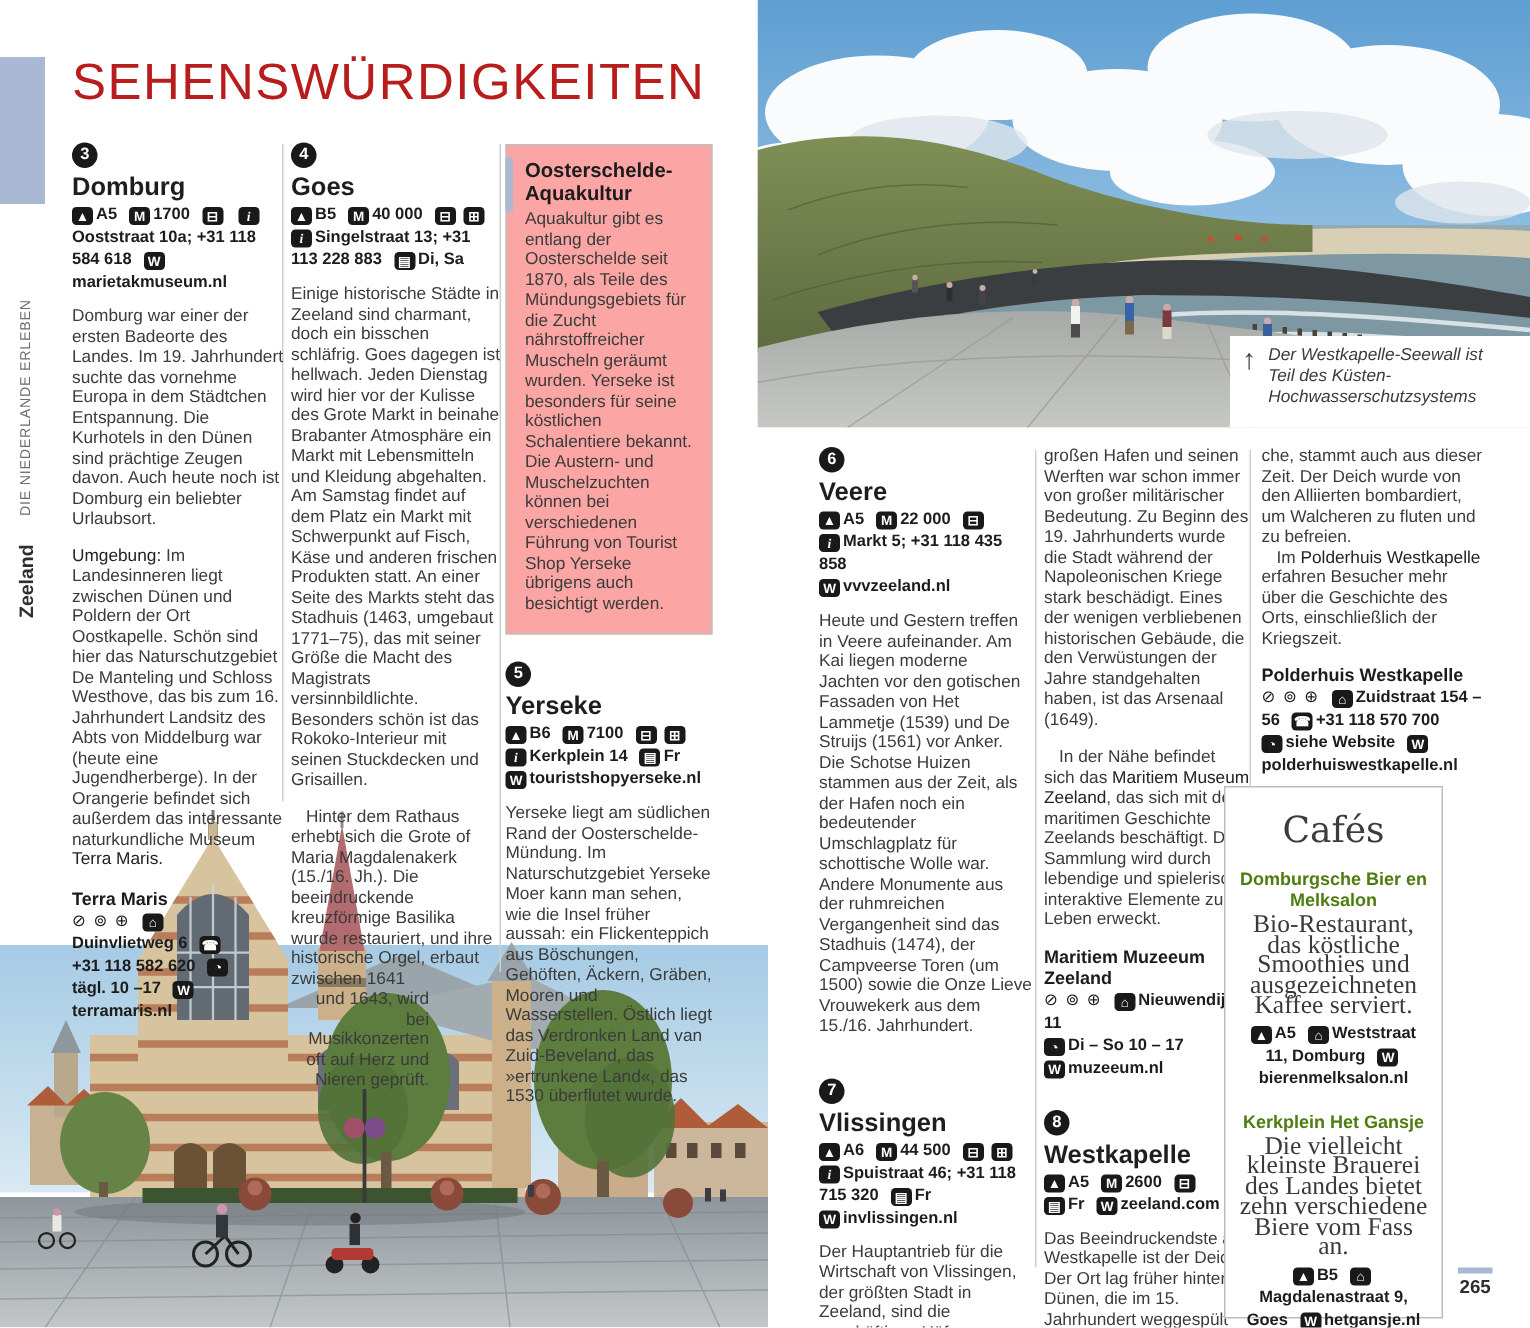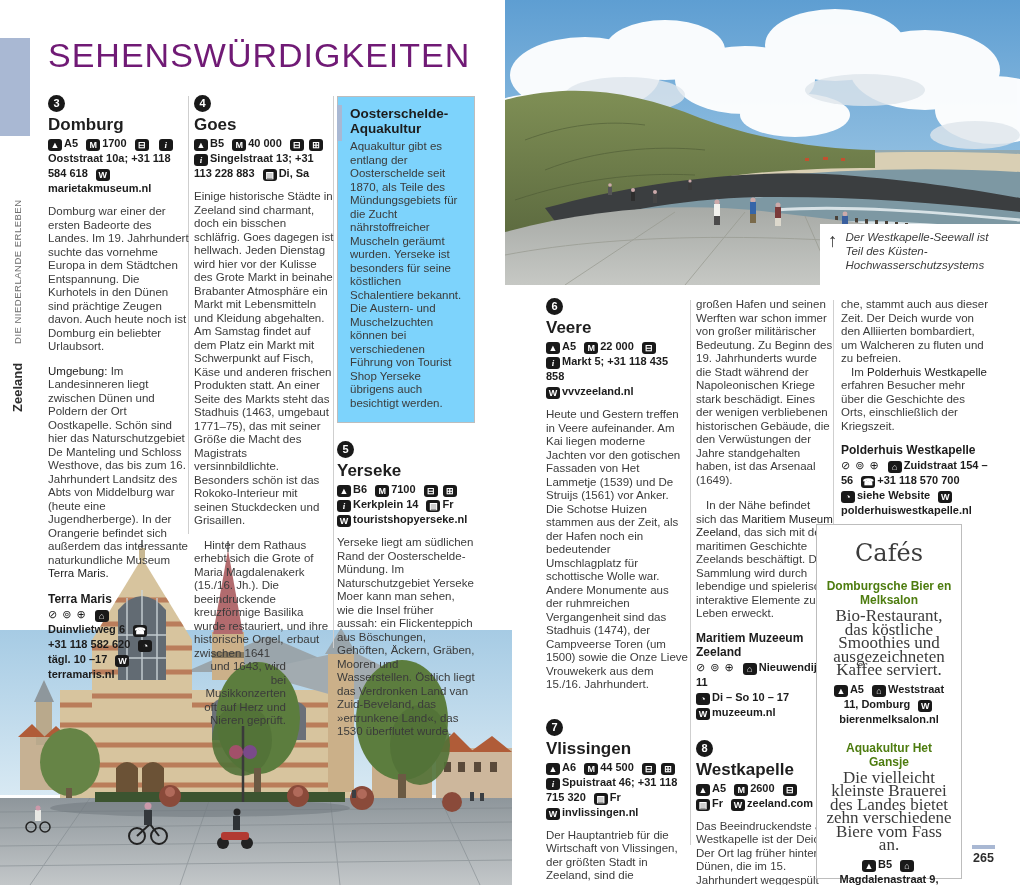--- a/index.html
+++ b/index.html
@@ -3,21 +3,21 @@
 <meta charset="utf-8">
 <style>
   html,body{margin:0;padding:0;}
   body{
     width:1020px;height:885px;position:relative;background:#ffffff;
     font-family:"Liberation Sans",sans-serif;color:#3a3a3a;overflow:hidden;
   }
   .abs{position:absolute;}
   .z1{z-index:2;}
   
-  .pagetitle{font-size:34px;letter-spacing:1px;color:#701a75;font-weight:400;}
+  .pagetitle{font-size:34px;letter-spacing:1px;color:#b91c1c;font-weight:400;}
   .entryhead{font-size:17px;font-weight:bold;color:#1e1e1e;line-height:19px;margin:3px 0 2px 0;}
   .body{font-size:11.5px;line-height:13.5px;color:#3b3b3b;}
   .body p{margin:0 0 11px 0;}
   .body p.ind{text-indent:10px;margin-bottom:0;}
   .b{font-weight:normal;color:#222;}
   .info{font-size:11px;font-weight:bold;color:#1c1c1c;line-height:15px;margin:2px 0 9px 0;}
   .listing{font-size:11px;font-weight:bold;color:#1c1c1c;line-height:15px;}
   .listhead{font-size:12px;font-weight:bold;color:#1c1c1c;margin:10px 0 1px 0;line-height:14px;}
   .cap{font-style:italic;font-size:11.5px;line-height:14px;color:#3b3b3b;}
   
@@ -27,21 +27,21 @@
       font-size:9px;font-weight:bold;text-align:center;line-height:12px;vertical-align:-1px;margin-right:2px;padding:0 1px;}
   .sq.it{font-style:italic;font-family:"Liberation Serif",serif;}
   .circ{color:#191919;font-size:11px;letter-spacing:1px;font-weight:normal;}
   .gap{display:inline-block;width:5px;}
   
   .divider{width:1px;background:#cfcfcf;}
   .sideblock{background:#a9b8d3;}
   .vert{writing-mode:vertical-rl;transform:rotate(180deg);white-space:nowrap;}
   .vert .region{font-size:13px;font-weight:bold;color:#2e2e2e;}
   .vert .series{font-size:9.5px;color:#6d6d6d;letter-spacing:0.5px;}
-  .infobox{border:1px solid #bdbdbd;background:#7dd3fc;padding:9px 10px 12px 12px;position:relative;}
+  .infobox{border:1px solid #bdbdbd;background:#fca5a5;padding:9px 10px 12px 12px;position:relative;}
   .infobox .bar{position:absolute;left:-1px;top:8px;width:5px;height:36px;background:#a9b8d3;}
   .infobox .bxhead{font-size:13.5px;font-weight:bold;color:#1c1c1c;line-height:15px;margin-bottom:4px;}
   .cafesbox{border:1px solid #bdbdbd;background:#fff;text-align:center;padding:10px 9px;}
   .cafesbox .cafetitle{font-family:"DejaVu Serif","Liberation Serif",serif;font-size:24px;font-weight:400;color:#3c3c3c;margin:4px 0 12px 0;}
   .cafesbox .cname{font-size:12px;font-weight:bold;color:#4d7c0f;line-height:14px;margin-bottom:2px;}
   .cafesbox .cdesc{font-size:17px;line-height:13.5px;margin-bottom:5px;font-family:Liberation Serif, serif;}
   .cafesbox .cinfo{font-size:11px;font-weight:bold;color:#1c1c1c;line-height:15px;margin-bottom:14px;}
   .wraptail{width:92px;margin-left:46px;text-align:right;}
   .pgnum{font-size:12.5px;font-weight:bold;color:#2e2e2e;}
   .capbox{background:#ffffff;}
@@ -502,21 +502,21 @@
   <div>
     <div class="cname">Domburgsche Bier en Melksalon</div>
     <div class="cdesc">Bio-Restaurant, das köstliche Smoothies und ausgezeichneten Kaffee serviert.</div>
     <div class="cinfo">
       <span class="sq">▲</span><span>A5</span><span class="gap"></span>
       <span class="sq">⌂</span><span>Weststraat 11, Domburg</span><span class="gap"></span>
       <span class="sq">W</span><span>bierenmelksalon.nl</span>
     </div>
   </div>
   <div>
-    <div class="cname">Aquakultur Het Gansje</div>
+    <div class="cname">Kerkplein Het Gansje</div>
     <div class="cdesc">Die vielleicht kleinste Brauerei des Landes bietet zehn verschiedene Biere vom Fass an.</div>
     <div class="cinfo">
       <span class="sq">▲</span><span>B5</span><span class="gap"></span>
       <span class="sq">⌂</span><span>Magdalenastraat 9, Goes</span><span class="gap"></span>
       <span class="sq">W</span><span>hetgansje.nl</span>
     </div>
   </div>
 </div>
 
 <div class="abs sideblock" style="left:972px;top:845px;width:23px;height:4px;"></div>

